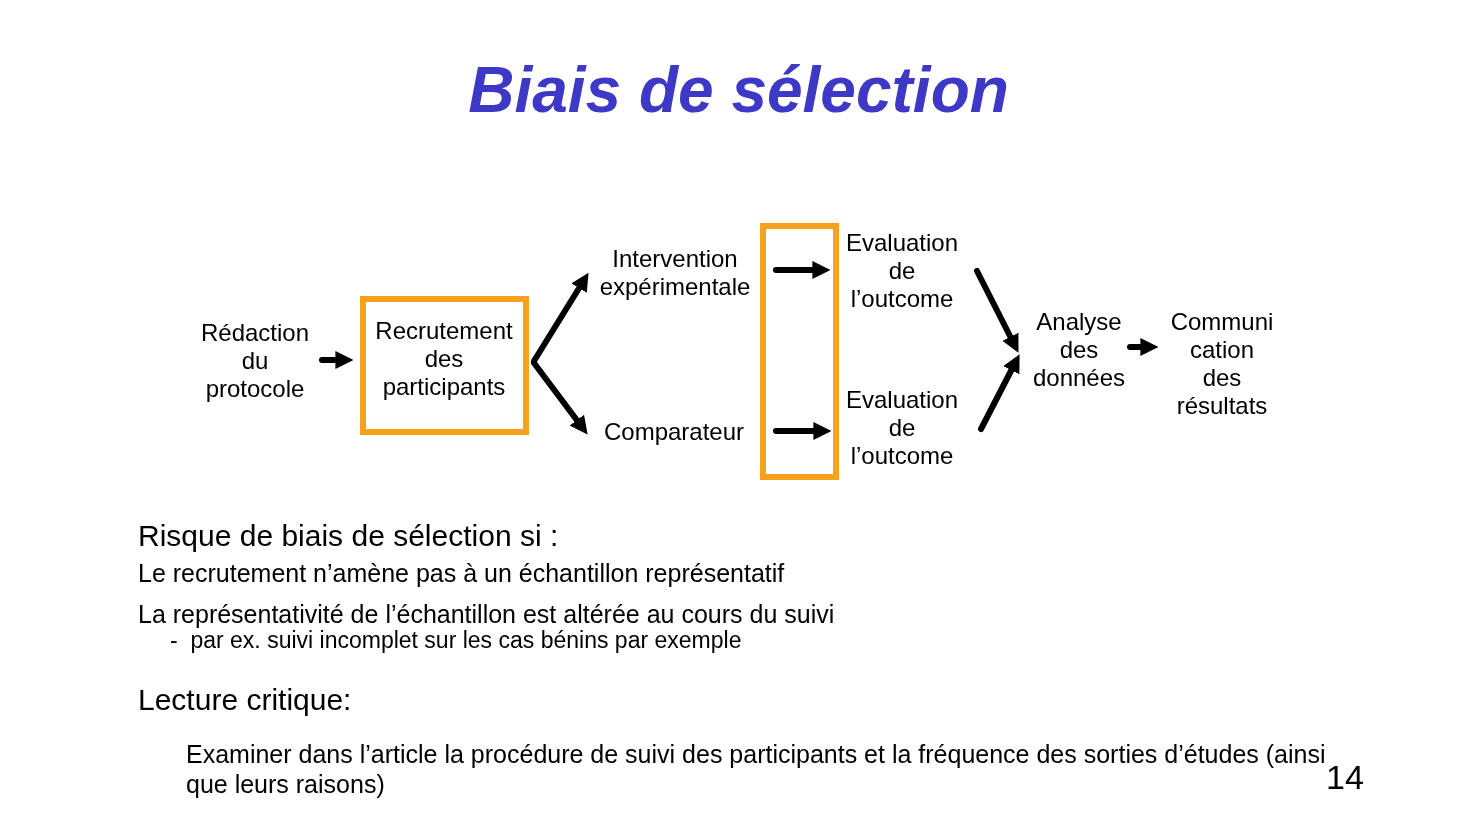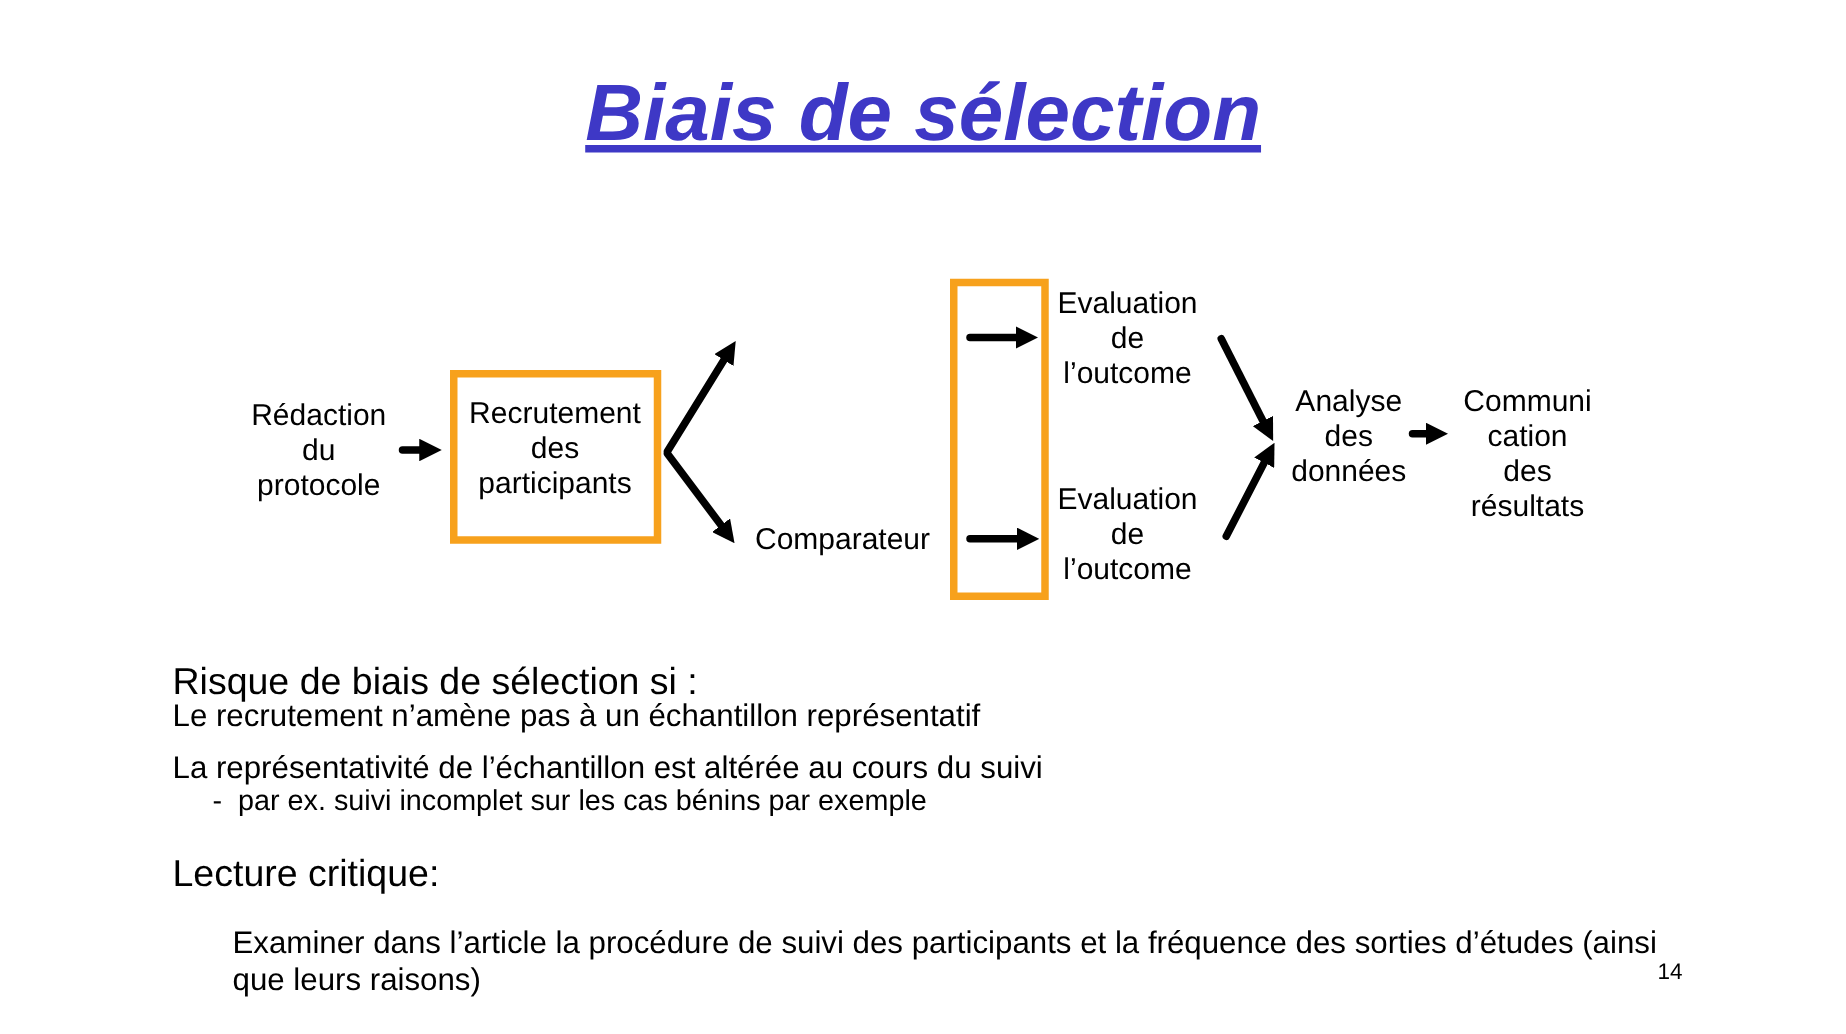--- a/index.html
+++ b/index.html
@@ -21,21 +21,20 @@
     left: 0;
     top: 55px;
     width: 1477px;
     text-align: center;
     font-size: 64px;
     line-height: 70px;
     font-weight: bold;
     font-style: italic;
     color: var(--title-blue, #3e38c6);
     white-space: pre-wrap;
-    text-decoration: underline;
   }
   .arrows {
     position: absolute;
     left: 0;
     top: 0;
     pointer-events: none;
   }
   .arrow {
     stroke: var(--ink, #000000);
     stroke-width: 6;
@@ -68,31 +67,31 @@
   #n-analyse       { left: 969px;  top: 308px; }
   #n-communication { left: 1112px; top: 308px; }
   .tx {
     position: absolute;
     left: 138px;
     white-space: pre-wrap;
   }
   .heading { font-size: 30px; line-height: 35px; }
   .body    { font-size: 25px; line-height: 30px; }
   .small   { font-size: 23px; line-height: 27px; margin-left: 32px; }
-  #t-risque   { top: 518px; margin-top: 10px; }
+  #t-risque   { top: 518px; }
   #t-line1    { top: 558px; }
   #t-line2    { top: 599px; }
   #t-bullet   { top: 627px; }
   #t-lecture  { top: 682px; }
   #t-examiner { top: 739px; width: 1200px; margin-left: 48px; }
   .pagenum {
     position: absolute;
     left: 1326px;
     top: 762px;
-    font-size: 18px;
+    font-size: 34px;
     line-height: 30px;
   }
 </style>
 </head>
 <body>
 
 <div class="slide">
 
   <div class="title">Biais de sélection</div>
 
@@ -114,20 +113,22 @@
 
   <div class="obox" id="box-recrutement"></div>
   <div class="obox" id="box-evaluation"></div>
 
   <div class="node" id="n-redaction">Rédaction
 du
 protocole</div>
   <div class="node" id="n-recrutement">Recrutement
 des
 participants</div>
+  <div class="node" id="n-intervention">Intervention
+expérimentale</div>
   <div class="node" id="n-comparateur">Comparateur</div>
   <div class="node" id="n-eval-top">Evaluation
 de
 l’outcome</div>
   <div class="node" id="n-eval-bottom">Evaluation
 de
 l’outcome</div>
   <div class="node" id="n-analyse">Analyse
 des
 données</div>

